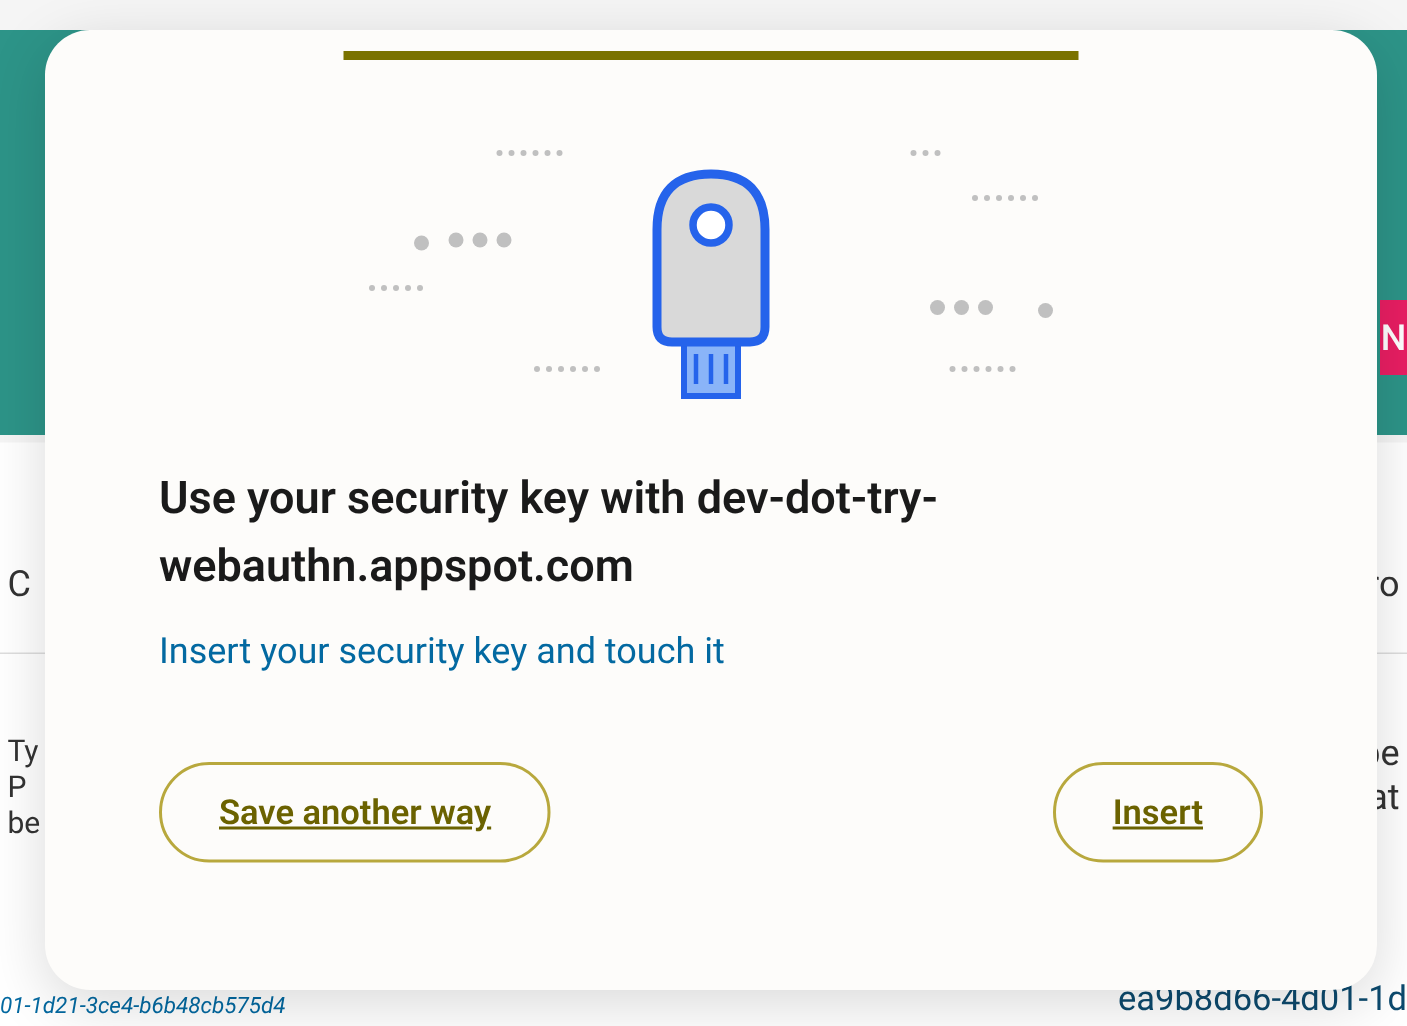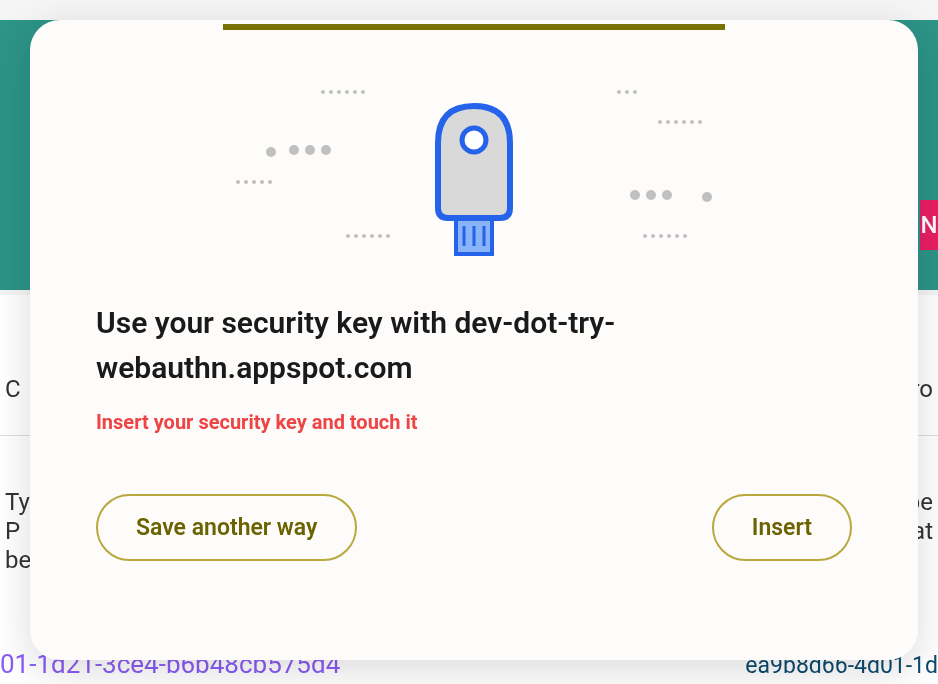--- a/index.html
+++ b/index.html
@@ -48,21 +48,21 @@
       right: 5px;
       top: 375px;
       font-size: 24px;
       color: #333;
     }
     
     .bg-text-ty {
       position: absolute;
       left: 5px;
       top: 488px;
-      font-size: 24px;
+      font-size: 20px;
       color: #333;
       line-height: 1.2;
     }
     
     .bg-text-pe {
       position: absolute;
       right: 5px;
       top: 488px;
       font-size: 24px;
       color: #333;
@@ -76,22 +76,23 @@
       right: 0;
       top: 435px;
       height: 1px;
       background: #ddd;
     }
     
     .bg-id-left {
       position: absolute;
       left: 0;
       bottom: 5px;
-      font-size: 26px;
-      color: #8b5cf6;
+      font-size: 15px;
+      color: #0369a1;
+      font-style: italic;
     }
     
     .bg-id-right {
       position: absolute;
       right: 0;
       bottom: 5px;
       font-size: 23px;
       color: #0c4a6e;
     }
     
@@ -112,21 +113,21 @@
     
     
     .modal {
       position: absolute;
       top: 20px;
       left: 30px;
       right: 20px;
       background: #fdfcfa;
       border-radius: 30px;
       box-shadow: 0 10px 40px rgba(0,0,0,0.15);
-      padding: 4px;
+      padding: 14px;
       overflow: hidden;
       height: 640px;
     }
     
     .modal-top-line {
       height: 6px;
       background: #7a7200;
       width: 57%;
       margin: 0 auto;
     }
@@ -183,42 +184,43 @@
     
     .modal-title {
       font-size: 30px;
       font-weight: 600;
       color: #1a1a1a;
       line-height: 1.5;
       margin-bottom: 20px;
     }
     
     .modal-subtitle {
-      font-size: 20px;
-      color: #ef4444;
-      font-weight: 700;
+      font-size: 24px;
+      color: #0369a1;
+      font-weight: 400;
       margin-bottom: 60px;
     }
     
     .modal-actions {
       display: flex;
       justify-content: space-between;
       align-items: center;
     }
     
     .btn {
       padding: 18px 38px;
       border: 2px solid #b8a83d;
       background: transparent;
       border-radius: 40px;
       font-size: 23px;
       font-weight: 600;
       color: #6b6200;
       cursor: pointer;
       font-family: inherit;
+      text-decoration: underline;
     }
   </style>
 </head>
 <body>
 
 <div class="bg-top-bar"></div>
 <div class="bg-white-panel"></div>
 <div class="bg-divider"></div>
 <div class="bg-text-c">C</div>
 <div class="bg-text-ro">ro</div>

